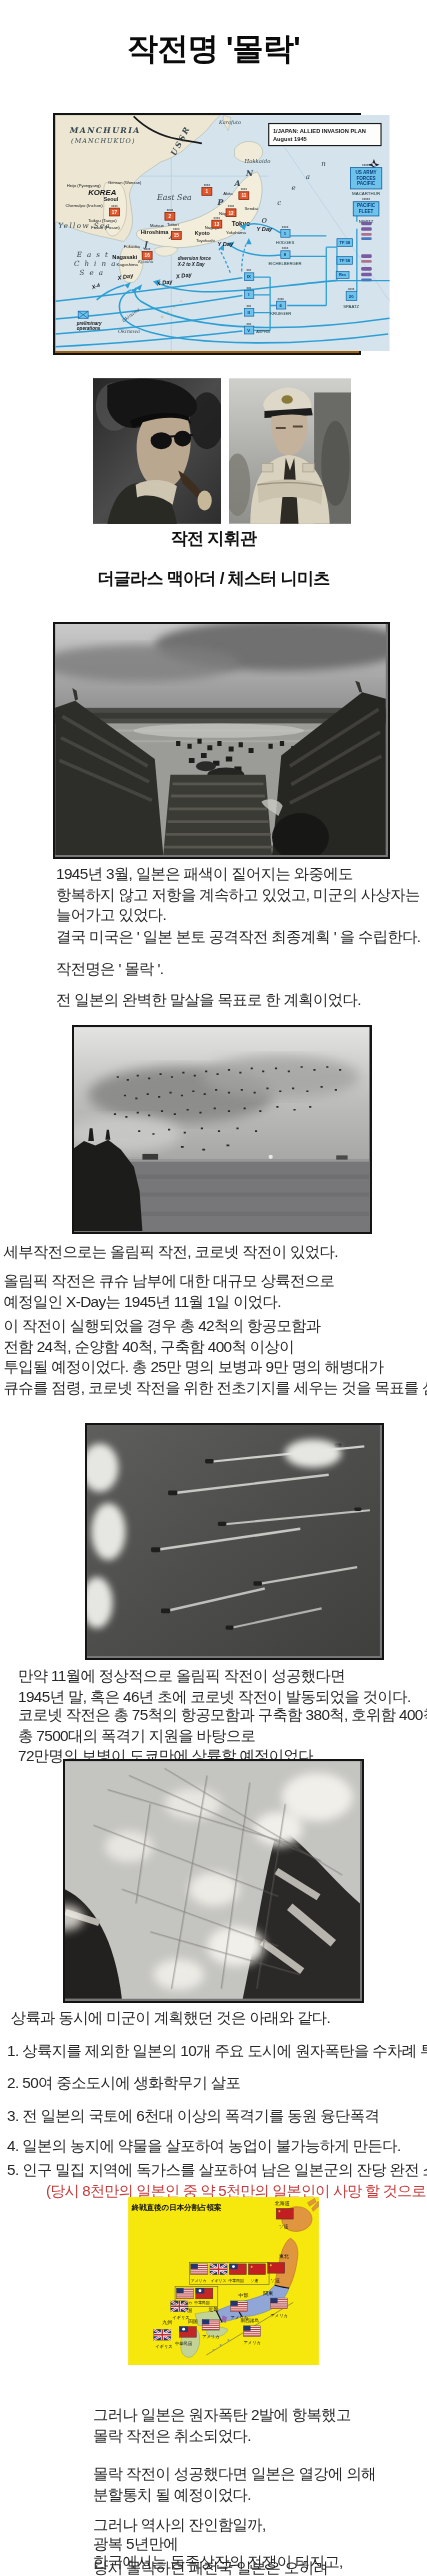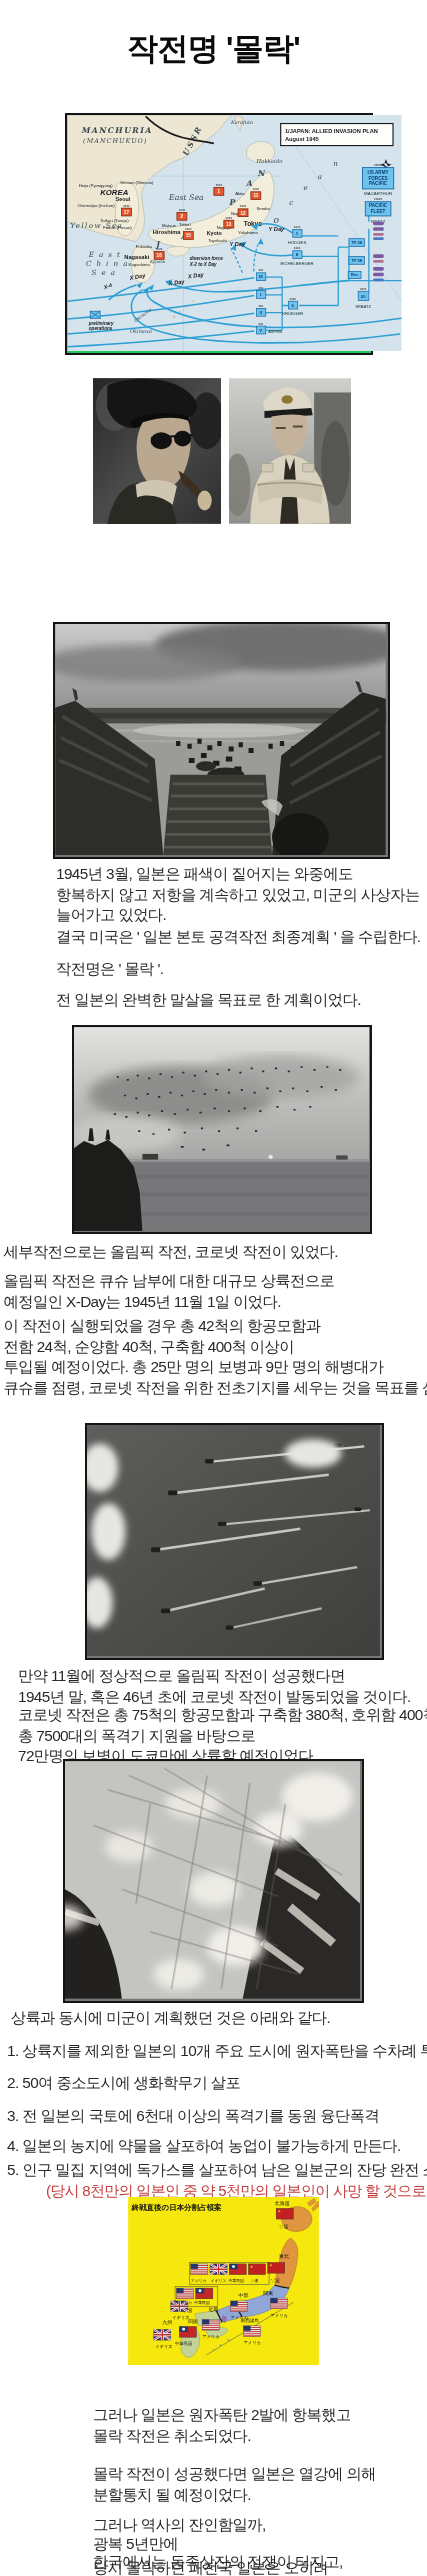--- a/index.html
+++ b/index.html
@@ -23,21 +23,21 @@
   .m-blue-num{font-family:"Liberation Sans",sans-serif;fill:#0b3c7e;font-weight:bold;}
   .jp-lab{font-family:"Liberation Sans","DejaVu Sans",sans-serif;fill:#101010;}
 </style>
 </head>
 <body>
 
 <div id="page">
 
   <div class="title" style="top:11.4px">작전명 '몰락'</div>
 
-  <div class="photo-frame" style="left:65px;top:93px;width:308px;height:242px;background:#22c55e">
+  <div class="photo-frame" style="left:53px;top:93px;width:308px;height:242px;background:#a16207">
     <svg width="335" height="236" viewBox="0 0 470 332">
       <rect x="0" y="0" width="470" height="332" fill="#d5e3ed"></rect>
 
       <line x1="163" y1="0" x2="163" y2="332" stroke="#b7d2e2" stroke-width="1.2"></line>
       <line x1="0" y1="86" x2="300" y2="86" stroke="#b7d2e2" stroke-width="1.2"></line>
       <line x1="320" y1="42" x2="470" y2="262" stroke="#b7d2e2" stroke-width="1"></line>
 
       <path d="M0,0 H232 L220,12 C210,28 196,34 186,44 C174,56 160,62 148,66 L122,84 C112,92 106,100 104,112 L108,142 C110,158 104,170 96,178 L70,172 C48,168 24,160 0,150 Z" fill="#ece6d3" stroke="#a9b4a8" stroke-width="0.8"></path>
       <path d="M70,96 C80,92 92,94 96,104 C100,116 102,132 98,148 C94,162 86,172 78,170 C70,166 66,150 68,132 C69,118 66,104 70,96 Z" fill="#f2edda" stroke="#b3ab92" stroke-width="0.7"></path>
       <path d="M110,2 C128,20 150,30 172,34 C186,37 198,38 206,40" fill="none" stroke="#1b1b1b" stroke-width="2.4"></path>
@@ -309,20 +309,22 @@
       <path d="M66,70 h14 M90,68 h14" stroke="#55483a" stroke-width="3"></path>
       <path d="M30,205 C30,150 48,112 84,108 C120,110 140,148 142,205 Z" fill="#d9d2bf"></path>
       <path d="M80,112 L86,130 L92,112 L98,205 L72,205 Z" fill="#2e2a24"></path>
       <path d="M40,150 C60,140 110,140 132,152 L130,178 C104,164 66,164 42,176 Z" fill="#cbc3ae"></path>
       <path d="M40,150 C70,146 104,146 132,152" stroke="#9a927e" stroke-width="2" fill="none"></path>
       <rect x="46" y="120" width="16" height="12" fill="#cfc8b4" stroke="#a89f88"></rect>
       <rect x="104" y="120" width="16" height="12" fill="#cfc8b4" stroke="#a89f88"></rect>
     </svg>
   </div>
 
+  <div class="caption" style="top:507px">작전 지휘관</div>
+  <div class="caption" style="top:547px">더글라스 맥아더 / 체스터 니미츠</div>
 
   <div class="photo-frame" style="left:53px;top:602px;width:337px;height:237px">
     <svg width="331" height="231" viewBox="0 0 465 325">
       <defs>
         <linearGradient id="sky1" x1="0" y1="0" x2="0" y2="1">
           <stop offset="0" stop-color="#cbcbcb"></stop>
             <stop offset="0.6" stop-color="#a5a5a5"></stop>
             <stop offset="1" stop-color="#8e8e8e"></stop>
         </linearGradient>
         <filter id="blur1">

